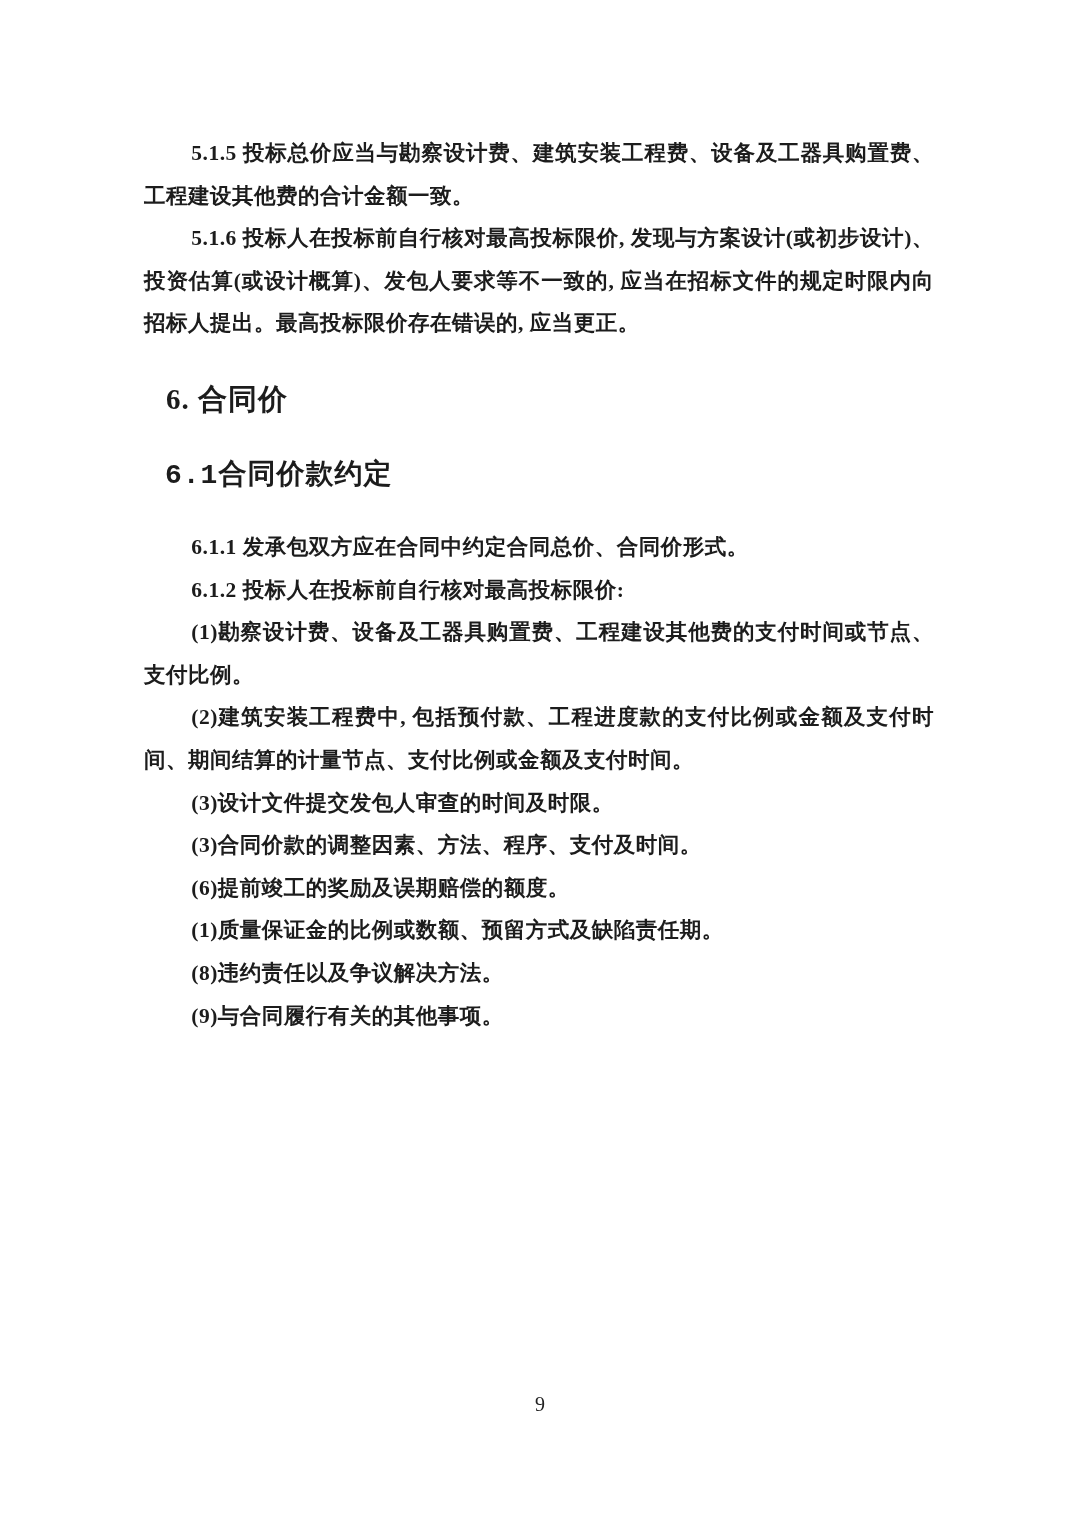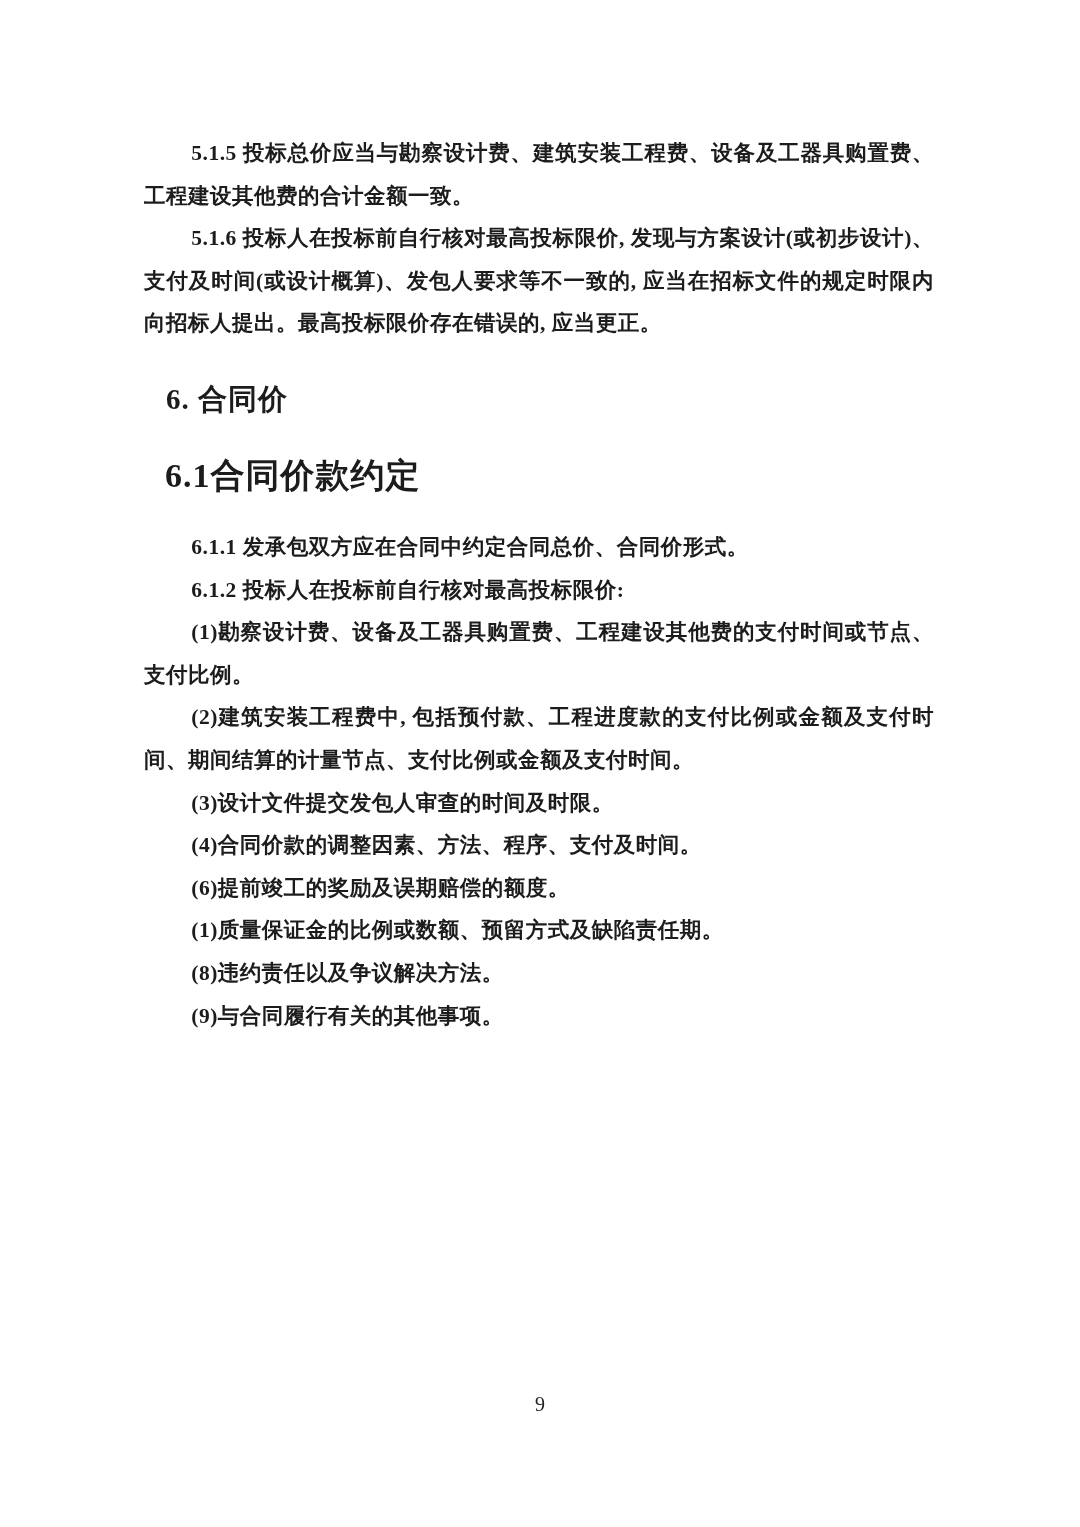--- a/index.html
+++ b/index.html
@@ -30,24 +30,25 @@
   }
   .chapter-heading {
     margin: 37px 0 4px 22px;
     font-size: 29px;
     line-height: 34px;
     font-weight: 700;
     letter-spacing: 1px;
   }
   .section-heading {
     margin: 43px 0 0 21px;
-    font-size: 34px;
+    font-size: 28px;
     line-height: 33px;
     font-weight: 700;
     letter-spacing: 1px;
+    font-family: Liberation Mono, monospace;
   }
   .clauses .para:first-child {
     margin-top: 34px;
   }
   .page-footer {
     position: absolute;
     top: 1391px;
     left: 0;
     width: 1080px;
     text-align: center;
@@ -57,34 +58,34 @@
     color: #222222;
   }
 </style>
 </head>
 <body>
 
 <div class="page">
 
   <div class="intro">
     <p class="para">5.1.5 投标总价应当与勘察设计费、建筑安装工程费、设备及工器具购置费、工程建设其他费的合计金额一致。</p>
-    <p class="para">5.1.6 投标人在投标前自行核对最高投标限价, 发现与方案设计(或初步设计)、支付及时间(或设计概算)、发包人要求等不一致的, 应当在招标文件的规定时限内向招标人提出。最高投标限价存在错误的, 应当更正。</p>
+    <p class="para">5.1.6 投标人在投标前自行核对最高投标限价, 发现与方案设计(或初步设计)、投资估算(或设计概算)、发包人要求等不一致的, 应当在招标文件的规定时限内向招标人提出。最高投标限价存在错误的, 应当更正。</p>
   </div>
 
   <h1 class="chapter-heading">6. 合同价</h1>
 
   <h2 class="section-heading">6.1合同价款约定</h2>
 
   <div class="clauses">
     <p class="para">6.1.1 发承包双方应在合同中约定合同总价、合同价形式。</p>
     <p class="para">6.1.2 投标人在投标前自行核对最高投标限价:</p>
     <p class="para">(1)勘察设计费、设备及工器具购置费、工程建设其他费的支付时间或节点、支付比例。</p>
     <p class="para">(2)建筑安装工程费中, 包括预付款、工程进度款的支付比例或金额及支付时间、期间结算的计量节点、支付比例或金额及支付时间。</p>
     <p class="para">(3)设计文件提交发包人审查的时间及时限。</p>
-    <p class="para">(4)合同价款的调整因素、方法、程序、支付及时间。</p>
+    <p class="para">(3)合同价款的调整因素、方法、程序、支付及时间。</p>
     <p class="para">(6)提前竣工的奖励及误期赔偿的额度。</p>
     <p class="para">(1)质量保证金的比例或数额、预留方式及缺陷责任期。</p>
     <p class="para">(8)违约责任以及争议解决方法。</p>
     <p class="para">(9)与合同履行有关的其他事项。</p>
   </div>
 
   <div class="page-footer">
     <span>9</span>
   </div>
 

